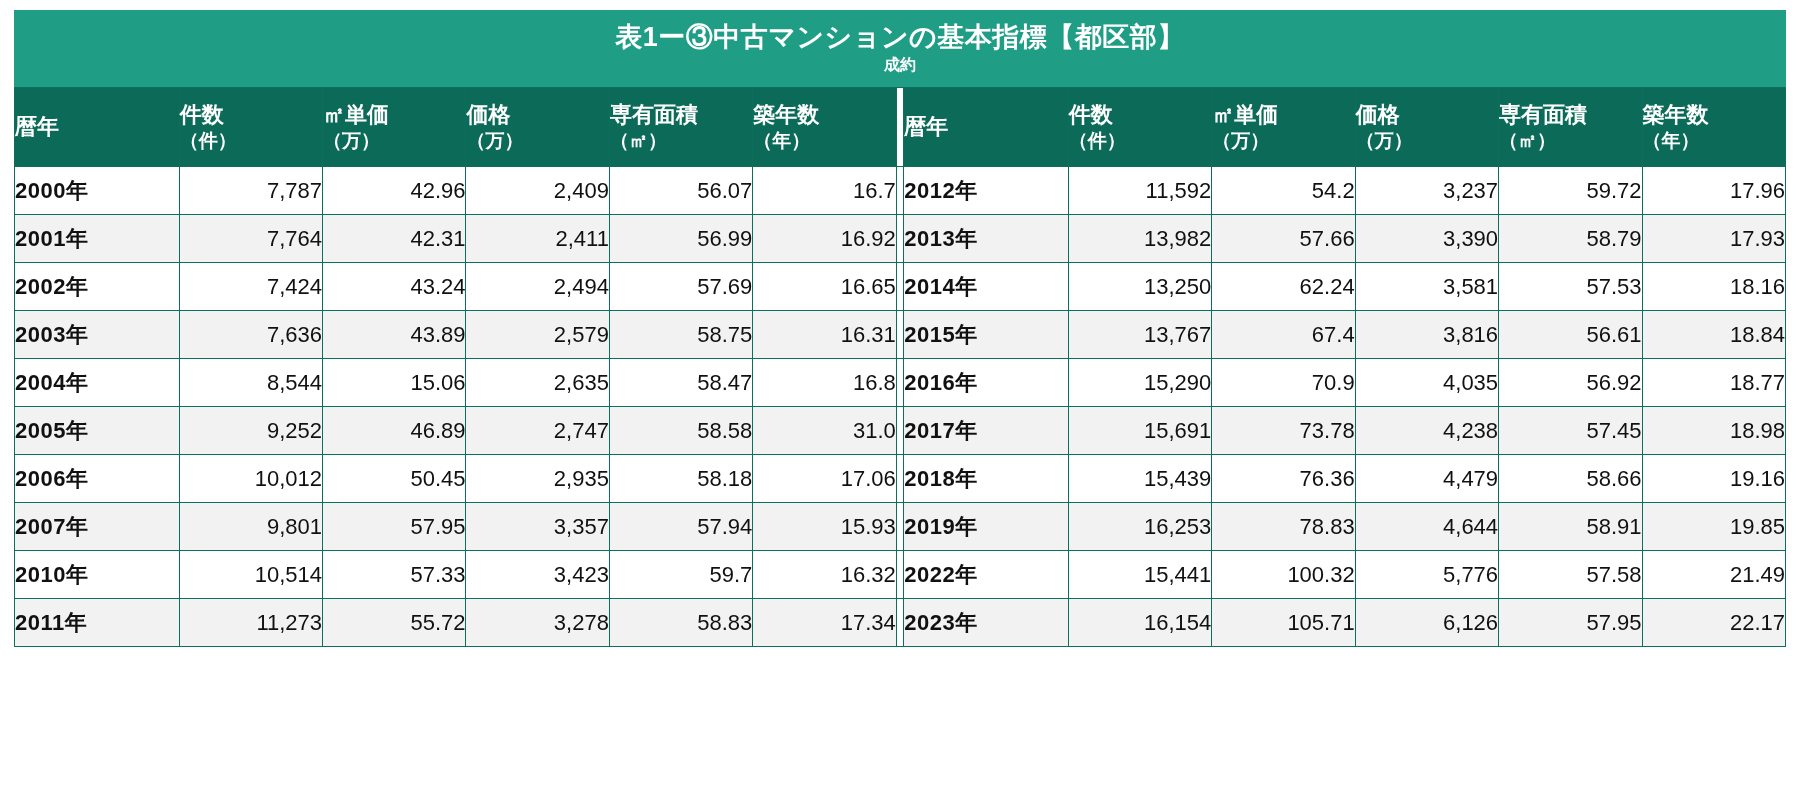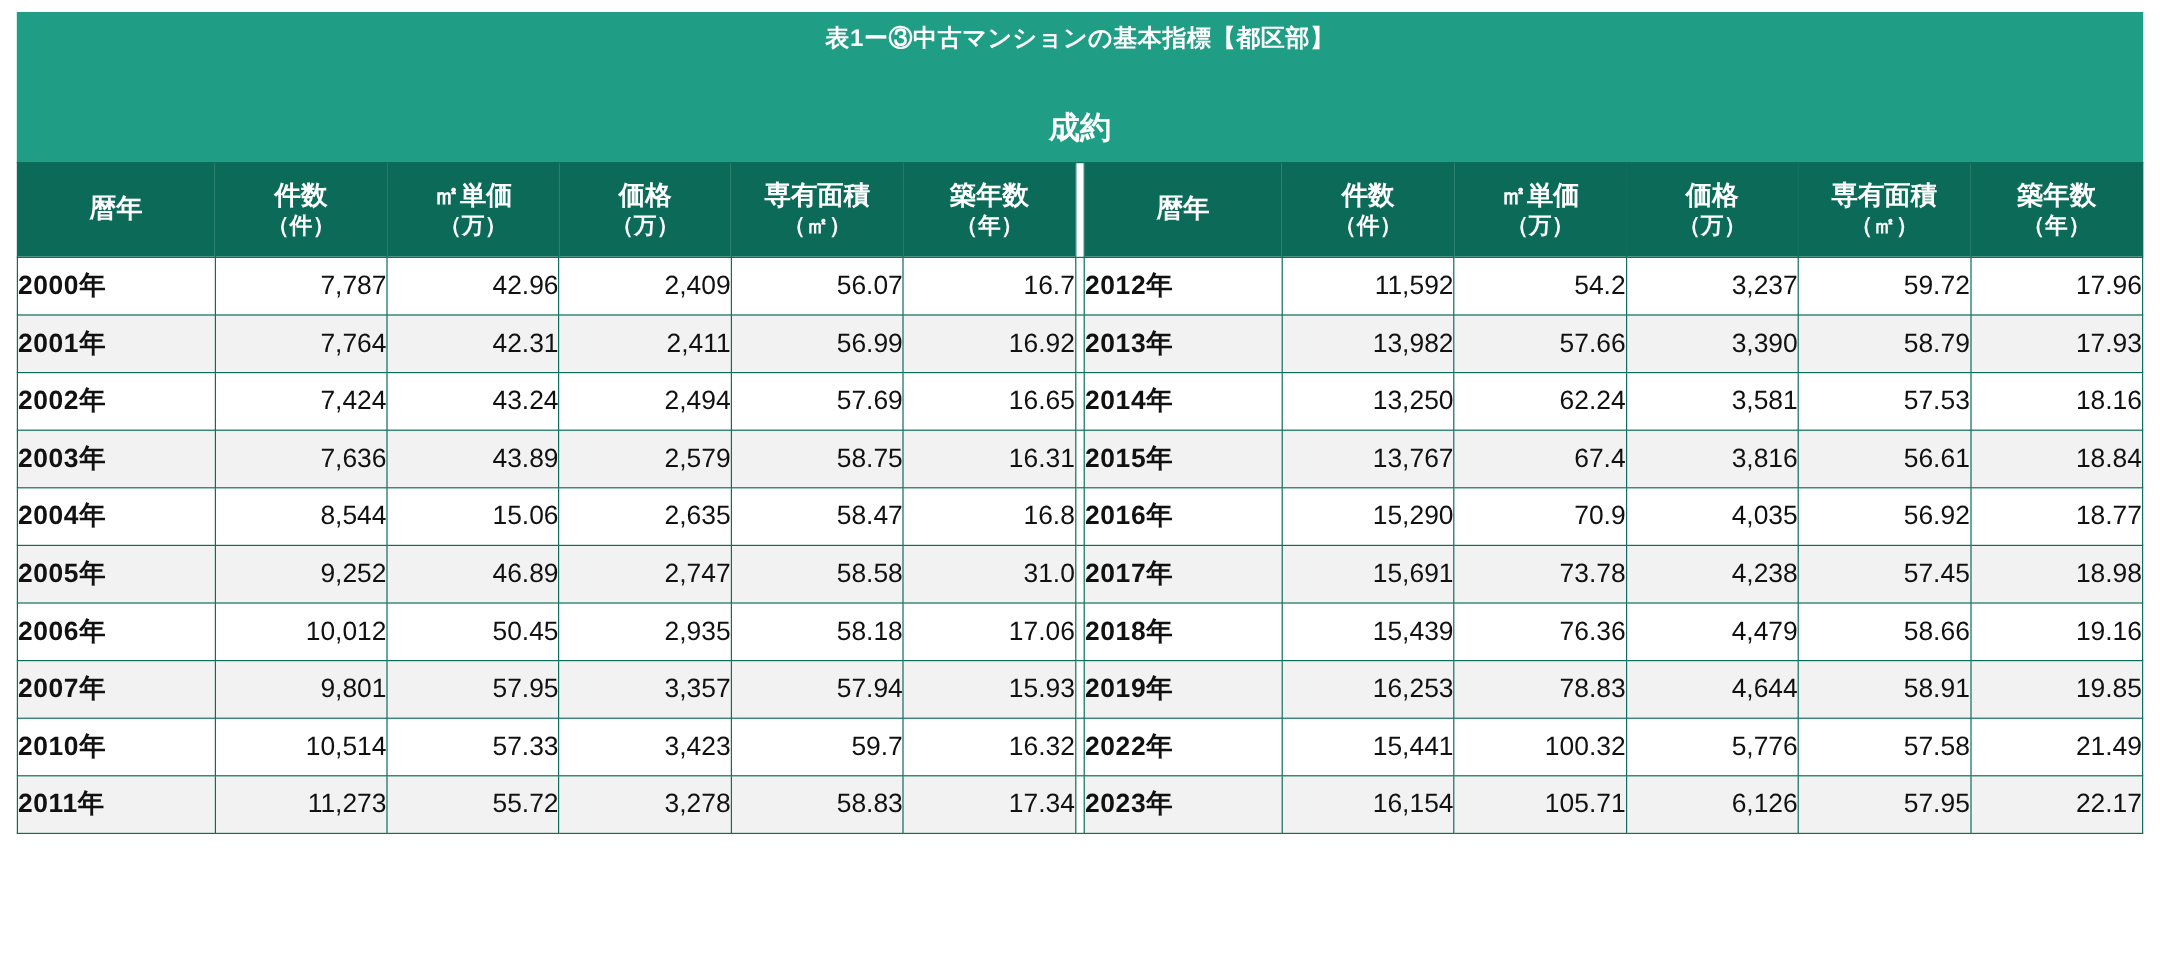--- a/index.html
+++ b/index.html
@@ -26,44 +26,43 @@
     width: 1772px;
   }
   .title-bar {
     background: #1f9e85;
     color: #ffffff;
     text-align: center;
     padding: 10px 0 12px 0;
     line-height: 1.28;
   }
   .title-main {
-    font-size: 20px;
+    font-size: 27px;
     font-weight: bold;
     letter-spacing: 0.5px;
   }
   .title-sub {
-    font-size: 26px;
+    font-size: 16px;
     font-weight: bold;
-    margin-top: 44px;
   }
   table.grid {
     border-collapse: collapse;
     width: 100%;
     table-layout: fixed;
   }
   table.grid th, table.grid td {
     border: 1px solid #0e6e5c;
     padding: 0;
     font-size: 22px;
   }
   thead th {
     background: #0b6b58;
     color: #ffffff;
     font-weight: bold;
-    text-align: center;
+    text-align: left;
     height: 78px;
     line-height: 1.22;
     font-size: 21px;
     padding: 2px 0;
   }
   thead th .l1 { display: block; }
   thead th .l2 { display: block; font-size: 19px; }
   tbody td {
     height: 47px;
     color: #111111;

